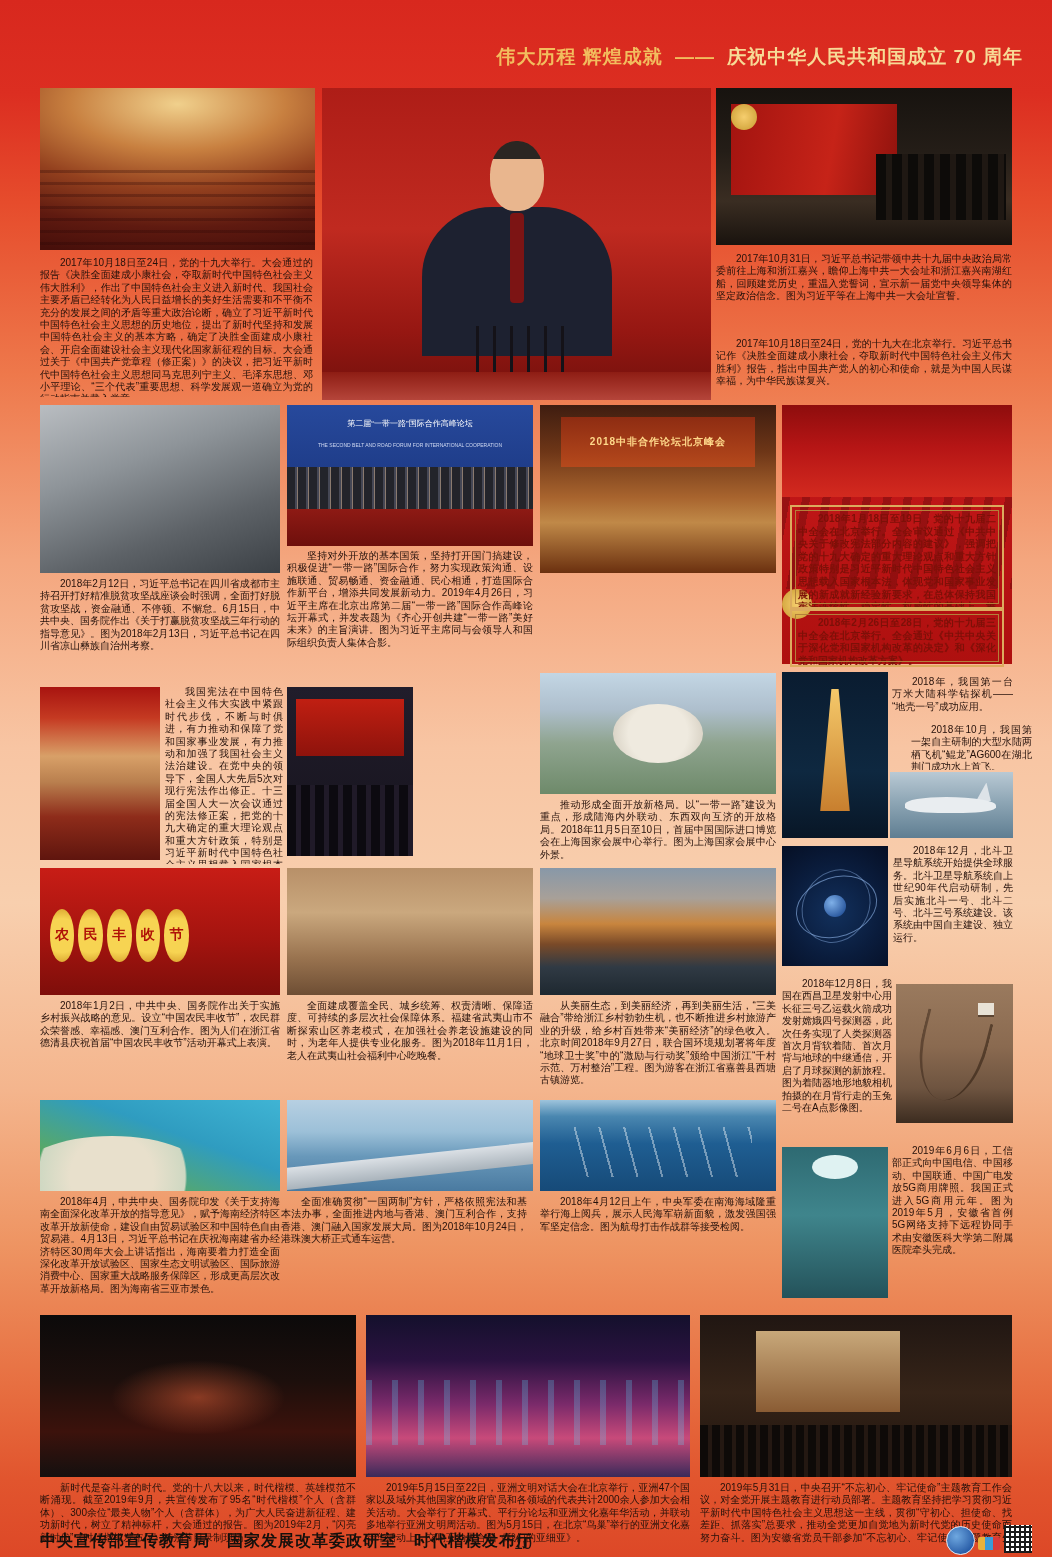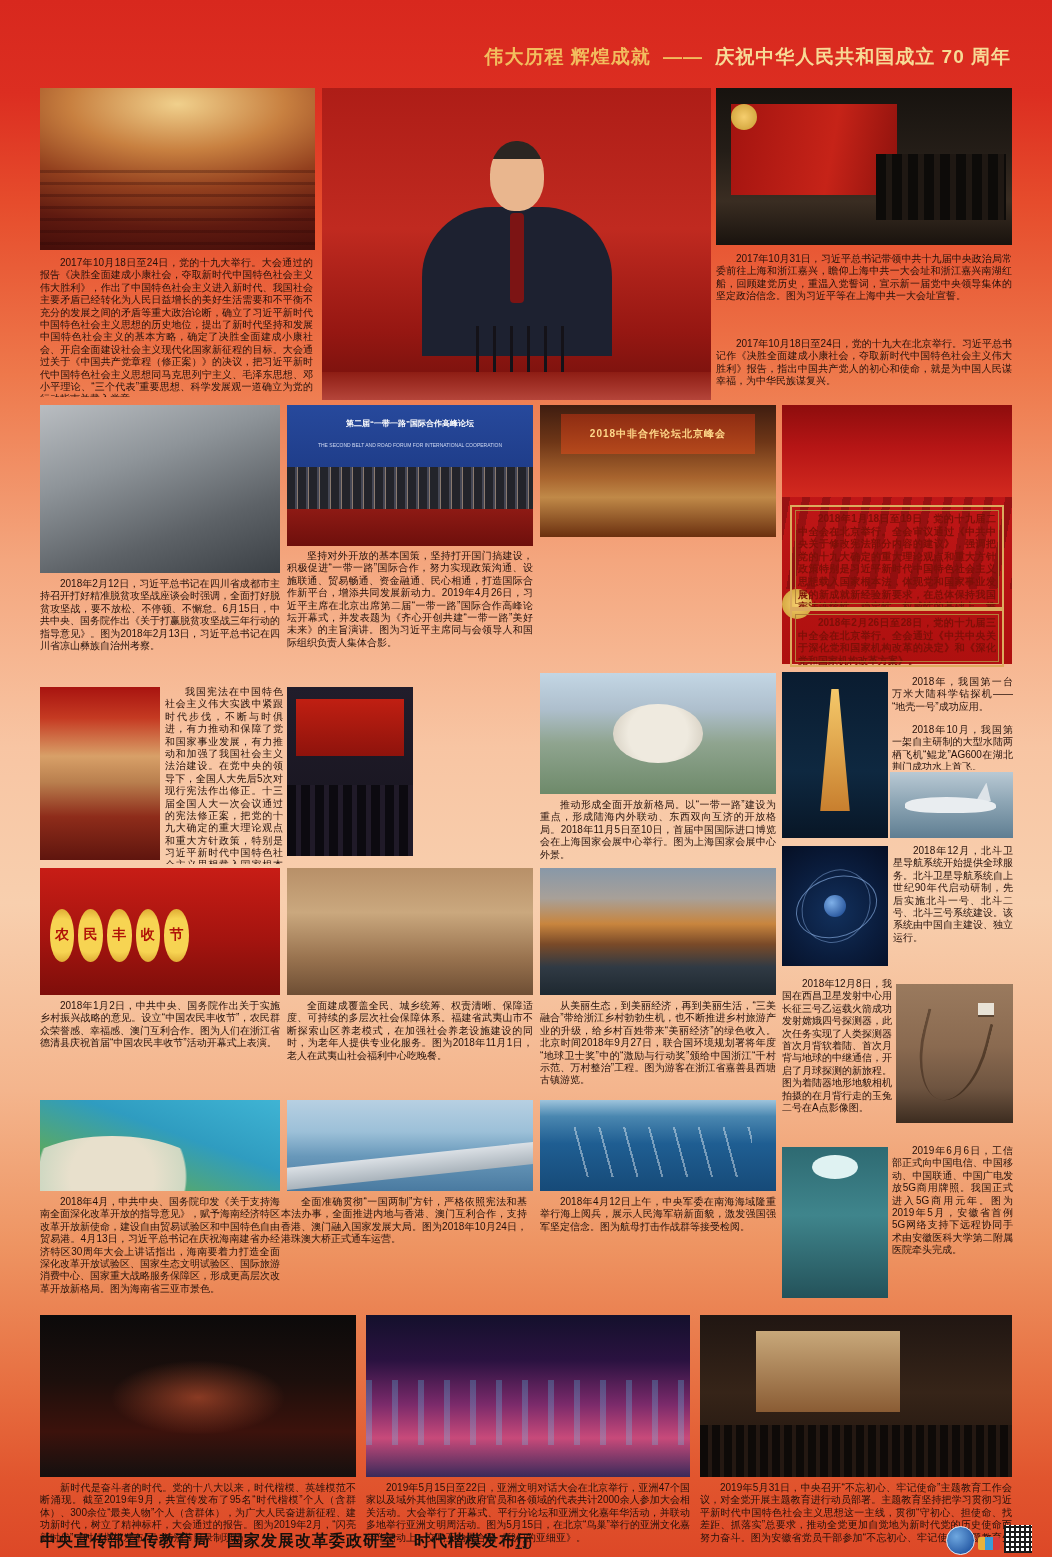--- a/index.html
+++ b/index.html
@@ -2,21 +2,21 @@
 <html lang="zh"><head>
 <meta charset="utf-8">
 <style>
   html,body{margin:0;padding:0;background:#7a7a7a;}
   .page{position:relative;width:1052px;height:1557px;margin:0 auto;overflow:hidden;
     font-family:"Liberation Sans","DejaVu Sans",sans-serif;
     background:linear-gradient(180deg,#d8281e 0%,#dc2e21 6%,#e64c2c 13%,#ee784b 24%,
       #f4a67e 36%,#f8c5a3 48%,#f8cfae 58%,#f4b58d 70%,#ee9462 80%,#e76f41 89%,
       #e1552e 95%,#dd4827 100%);}
   
-  .masthead{position:absolute;top:44px;right:41px;white-space:nowrap;font-size:19px;letter-spacing:1px;}
+  .masthead{position:absolute;top:44px;right:29px;white-space:nowrap;font-size:19px;letter-spacing:1px;}
   .masthead .b{font-weight:bold;color:#f2bd5e;}
   .masthead .d{color:#f2bd5e;font-weight:bold;margin:0 6px;}
   .masthead .r{color:#f7da96;font-weight:600;}
   
   .cap{position:absolute;font-size:10px;line-height:1.24;text-align:justify;text-indent:2em;
        color:#24100a;overflow:hidden;}
   
   .ph{position:absolute;overflow:hidden;}
   .ph>*{position:absolute;}
   .p-congress{background:radial-gradient(ellipse 130% 95% at 50% 10%,#f0d08c 0%,#c88040 30%,#93401e 55%,#5f1a10 80%,#470f0a 100%);}
@@ -27,21 +27,21 @@
   .p-xi .tie{left:calc(50% - 7px);top:40%;width:14px;height:90px;background:#7c1414;border-radius:4px;}
   .p-xi .mics{left:36%;bottom:28px;width:28%;height:46px;background:repeating-linear-gradient(90deg,transparent 0 14px,#141218 14px 17px);}
   .p-xi .flw{left:0;right:0;bottom:0;height:28px;background:linear-gradient(180deg,#8e1d14,#b5453a);}
   .p-oath{background:linear-gradient(180deg,#17130f 0%,#241d17 40%,#3a2d22 72%,#19130e 100%);}
   .p-oath .flag{left:5%;top:10%;width:56%;height:58%;background:linear-gradient(100deg,#a31410,#c62318 60%,#8e120d);}
   .p-oath .emb{left:12%;top:18%;width:26px;height:26px;border-radius:50%;background:radial-gradient(circle,#f6ce6e,#c89a30);}
   .p-oath .ppl{right:2%;bottom:16%;width:44%;height:42%;background:repeating-linear-gradient(90deg,#0d0b09 0 10px,#1f1813 10px 16px);}
   .p-villagers{background:linear-gradient(160deg,#b9bdc1 0%,#8e9499 35%,#5d6267 70%,#3b4045 100%);}
   .p-brf{background:#7a1210;}
   .p-brf .bd{left:0;top:0;right:0;height:56%;background:linear-gradient(180deg,#27499c,#1d3a85);}
-  .p-brf .cn{left:0;right:0;top:9%;text-align:center;color:#fff;font-size:8px;font-weight:bold;text-indent:0;}
+  .p-brf .cn{left:0;right:0;top:9%;text-align:center;color:#fff;font-size:8px;font-weight:normal;text-indent:0;}
   .p-brf .en{left:0;right:0;top:26%;text-align:center;color:#cfd9f2;font-size:5px;text-indent:0;}
   .p-brf .ppl{left:0;right:0;top:44%;height:30%;background:repeating-linear-gradient(90deg,#23242a 0 8px,#454754 8px 10px,#8a7a6e 10px 11px);}
   .p-brf .cpt{left:0;right:0;bottom:0;height:26%;background:linear-gradient(180deg,#8e1a14,#6e0f0c);}
   .p-focac{background:linear-gradient(180deg,#3f1d10 0%,#6e3617 28%,#a8642e 55%,#c08948 70%,#6b300f 100%);}
   .p-focac .scr{left:9%;top:7%;width:82%;height:30%;background:linear-gradient(180deg,#8e2c12,#b5491c);
      display:flex;align-items:center;justify-content:center;color:#ffd98a;font-size:10px;font-weight:bold;letter-spacing:1px;}
   .redbox{position:absolute;background:linear-gradient(180deg,#c8191b,#ae100f);}
   .redbox .flags{left:0;top:0;right:0;height:92px;background:linear-gradient(180deg,#8e0d0d 0%,#b51515 45%,#d32a1f 100%);}
   .redbox .folds{left:0;top:0;right:0;height:92px;background:repeating-linear-gradient(100deg,rgba(0,0,0,.2) 0 8px,transparent 8px 20px);}
   .redbox .emb{left:calc(50% - 15px);top:8px;width:30px;height:30px;border-radius:50%;background:radial-gradient(circle,#f6ce6e,#c89a30);}
@@ -129,24 +129,24 @@
   <div class="cap" style="left:716px;top:338px;width:296px;height:50px">2017年10月18日至24日，党的十九大在北京举行。习近平总书记作《决胜全面建成小康社会，夺取新时代中国特色社会主义伟大胜利》报告，指出中国共产党人的初心和使命，就是为中国人民谋幸福，为中华民族谋复兴。</div>
 
   <div class="ph p-villagers" style="left:40px;top:405px;width:240px;height:168px"></div>
   <div class="ph p-brf" style="left:287px;top:405px;width:246px;height:141px">
     <div class="bd"></div>
     <div class="cn">第二届“一带一路”国际合作高峰论坛</div>
     <div class="en">THE SECOND BELT AND ROAD FORUM FOR INTERNATIONAL COOPERATION</div>
     <div class="ppl"></div>
     <div class="cpt"></div>
   </div>
-  <div class="ph p-focac" style="left:540px;top:405px;width:236px;height:132px">
+  <div class="ph p-focac" style="left:540px;top:405px;width:236px;height:168px">
     <div class="scr">2018中非合作论坛北京峰会</div>
   </div>
-  <div class="cap" style="left:40px;top:578px;width:240px;height:84px">2018年2月12日，习近平总书记在四川省成都市主持召开打好精准脱贫攻坚战座谈会时强调，全面打好脱贫攻坚战，要不放松、不停顿、不懈怠。6月15日，中共中央、国务院作出《关于打赢脱贫攻坚战三年行动的指导意见》。图为2018年2月13日，习近平总书记在四川省凉山彝族自治州考察。</div>
+  <div class="cap" style="left:40px;top:578px;width:240px;height:84px">2018年2月12日，习近平总书记在四川省成都市主持召开打好精准脱贫攻坚战座谈会时强调，全面打好脱贫攻坚战，资金融通、不停顿、不懈怠。6月15日，中共中央、国务院作出《关于打赢脱贫攻坚战三年行动的指导意见》。图为2018年2月13日，习近平总书记在四川省凉山彝族自治州考察。</div>
   <div class="cap" style="left:287px;top:550px;width:246px;height:108px">坚持对外开放的基本国策，坚持打开国门搞建设，积极促进“一带一路”国际合作，努力实现政策沟通、设施联通、贸易畅通、资金融通、民心相通，打造国际合作新平台，增添共同发展新动力。2019年4月26日，习近平主席在北京出席第二届“一带一路”国际合作高峰论坛开幕式，并发表题为《齐心开创共建“一带一路”美好未来》的主旨演讲。图为习近平主席同与会领导人和国际组织负责人集体合影。</div>
 
   <div class="redbox" style="left:782px;top:405px;width:230px;height:259px">
     <div class="flags"></div>
     <div class="folds"></div>
     <div class="emb"></div>
     <div class="tb" style="top:100px;height:88px">2018年1月18日至19日，党的十九届二中全会在北京举行。全会审议通过《中共中央关于修改宪法部分内容的建议》，强调把党的十九大确定的重大理论观点和重大方针政策特别是习近平新时代中国特色社会主义思想载入国家根本法，体现党和国家事业发展的新成就新经验新要求，在总体保持我国宪法连续性、稳定性、权威性的基础上，推动宪法与时俱进、完善发展。</div>
     <div class="tb" style="top:204px;height:42px">2018年2月26日至28日，党的十九届三中全会在北京举行。全会通过《中共中央关于深化党和国家机构改革的决定》和《深化党和国家机构改革方案》。</div>
   </div>
 
@@ -158,21 +158,21 @@
   </div>
   <div class="ph p-expo" style="left:540px;top:673px;width:236px;height:121px">
       <div class="clv"></div>
     </div>
   <div class="cap" style="left:540px;top:799px;width:236px;height:64px">推动形成全面开放新格局。以“一带一路”建设为重点，形成陆海内外联动、东西双向互济的开放格局。2018年11月5日至10日，首届中国国际进口博览会在上海国家会展中心举行。图为上海国家会展中心外景。</div>
 
   <div class="ph p-rig" style="left:782px;top:672px;width:106px;height:166px">
       <div class="tw"></div>
     </div>
   <div class="cap" style="left:892px;top:676px;width:121px;height:46px">2018年，我国第一台万米大陆科学钻探机——“地壳一号”成功应用。</div>
-  <div class="cap" style="left:892px;top:724px;width:121px;height:46px">2018年10月，我国第一架自主研制的大型水陆两栖飞机“鲲龙”AG600在湖北荆门成功水上首飞。</div>
+  <div class="cap" style="left:911px;top:724px;width:121px;height:46px">2018年10月，我国第一架自主研制的大型水陆两栖飞机“鲲龙”AG600在湖北荆门成功水上首飞。</div>
   <div class="ph p-ag600" style="left:890px;top:772px;width:123px;height:66px">
     <div class="fin"></div>
     <div class="pl"></div>
   </div>
   <div class="ph p-beidou" style="left:782px;top:846px;width:106px;height:120px">
     <div class="o1"></div>
     <div class="o2"></div>
     <div class="gl"></div>
   </div>
   <div class="cap" style="left:893px;top:845px;width:120px;height:122px">2018年12月，北斗卫星导航系统开始提供全球服务。北斗卫星导航系统自上世纪90年代启动研制，先后实施北斗一号、北斗二号、北斗三号系统建设。该系统由中国自主建设、独立运行。</div>

